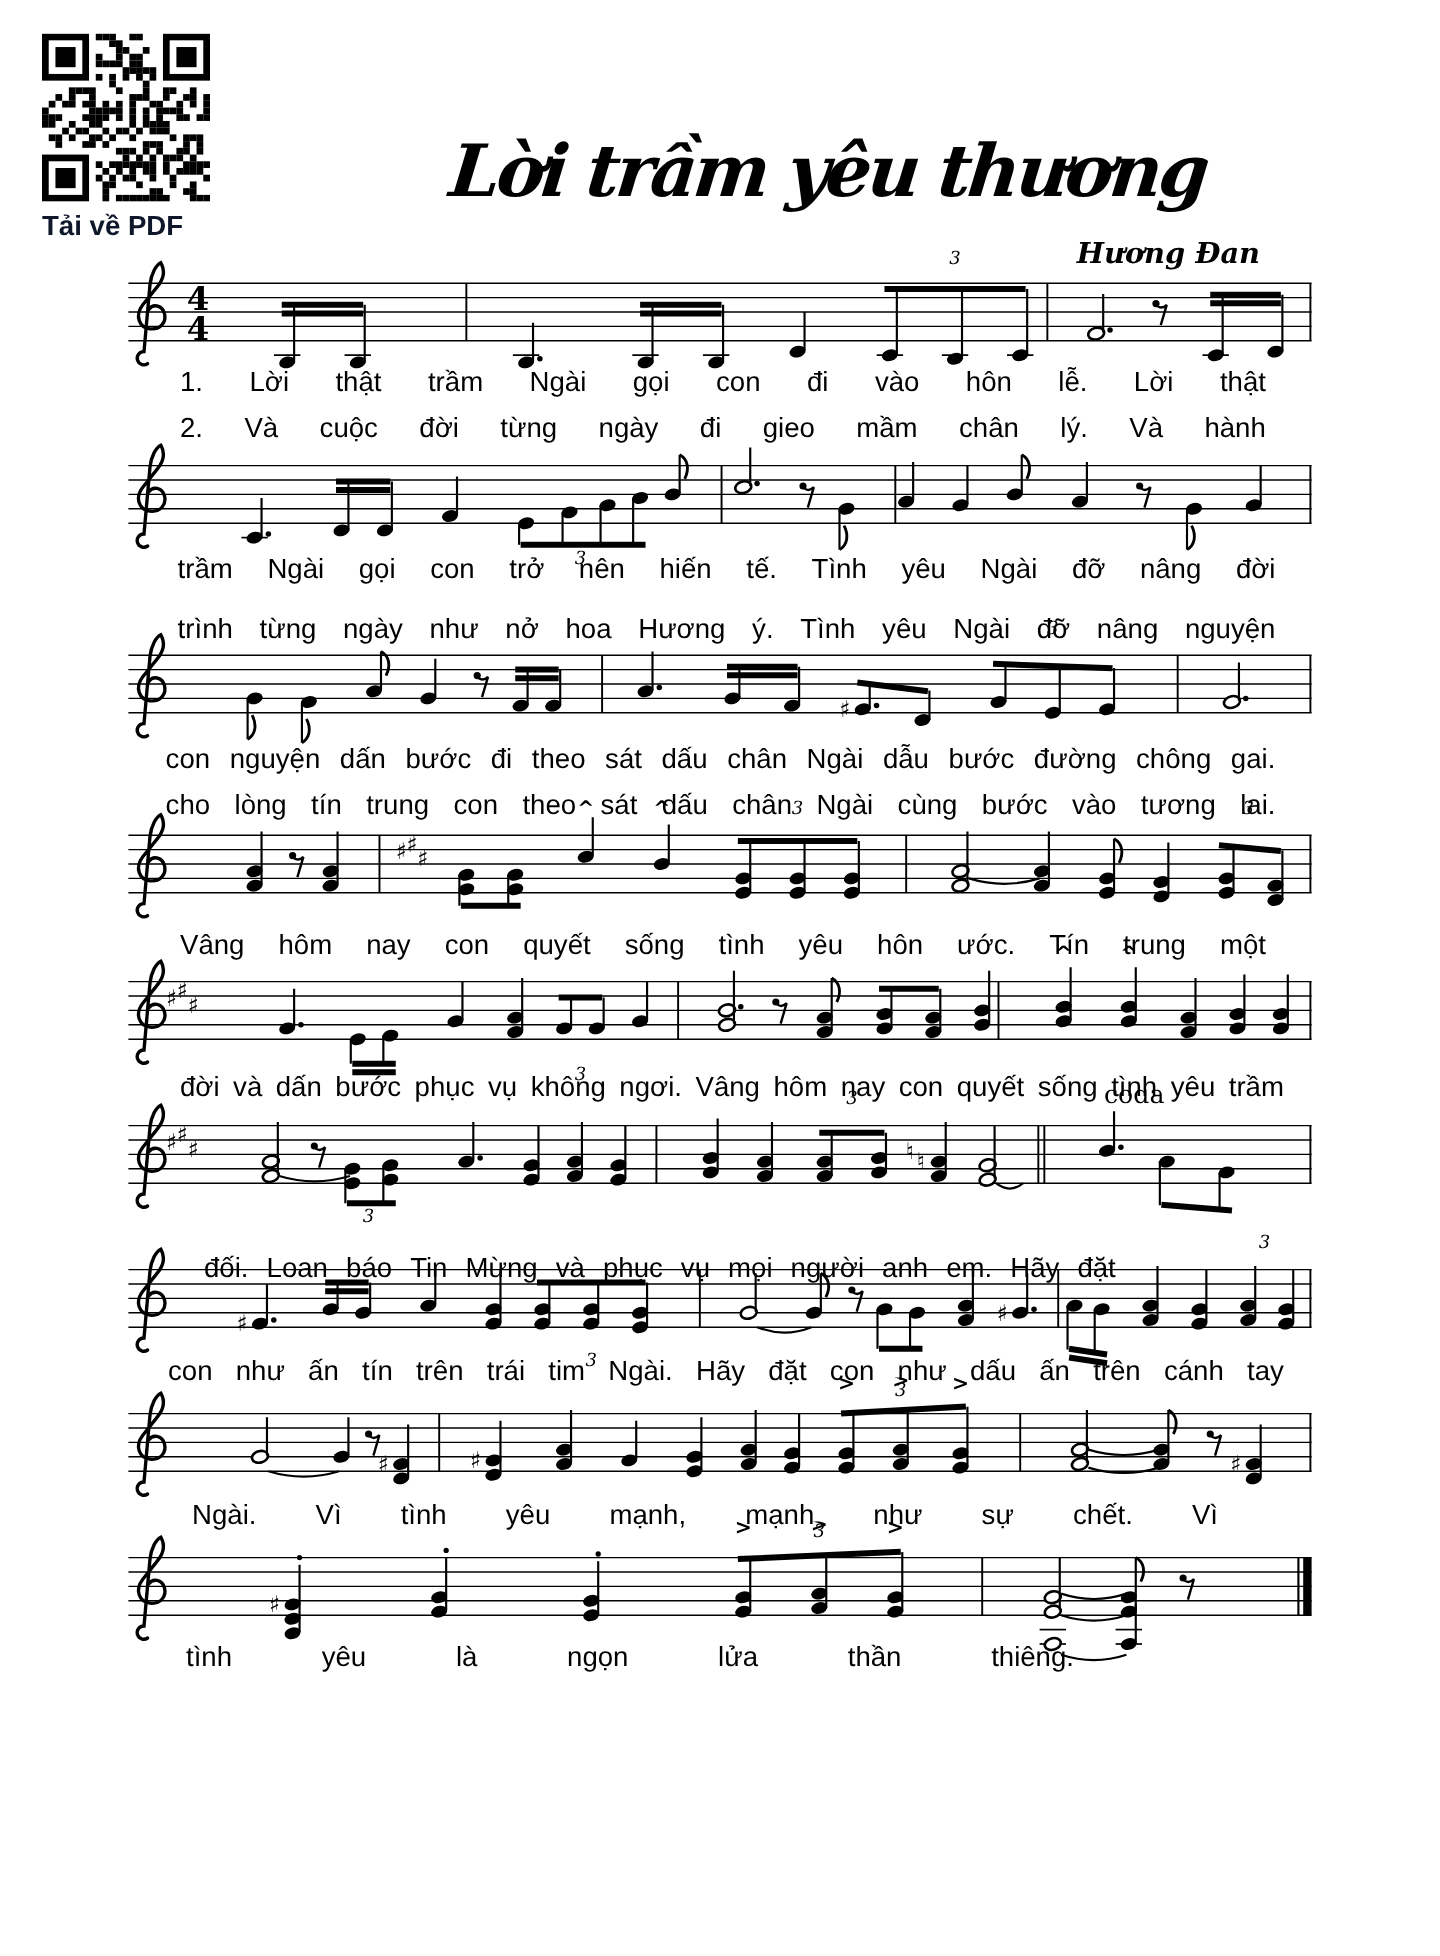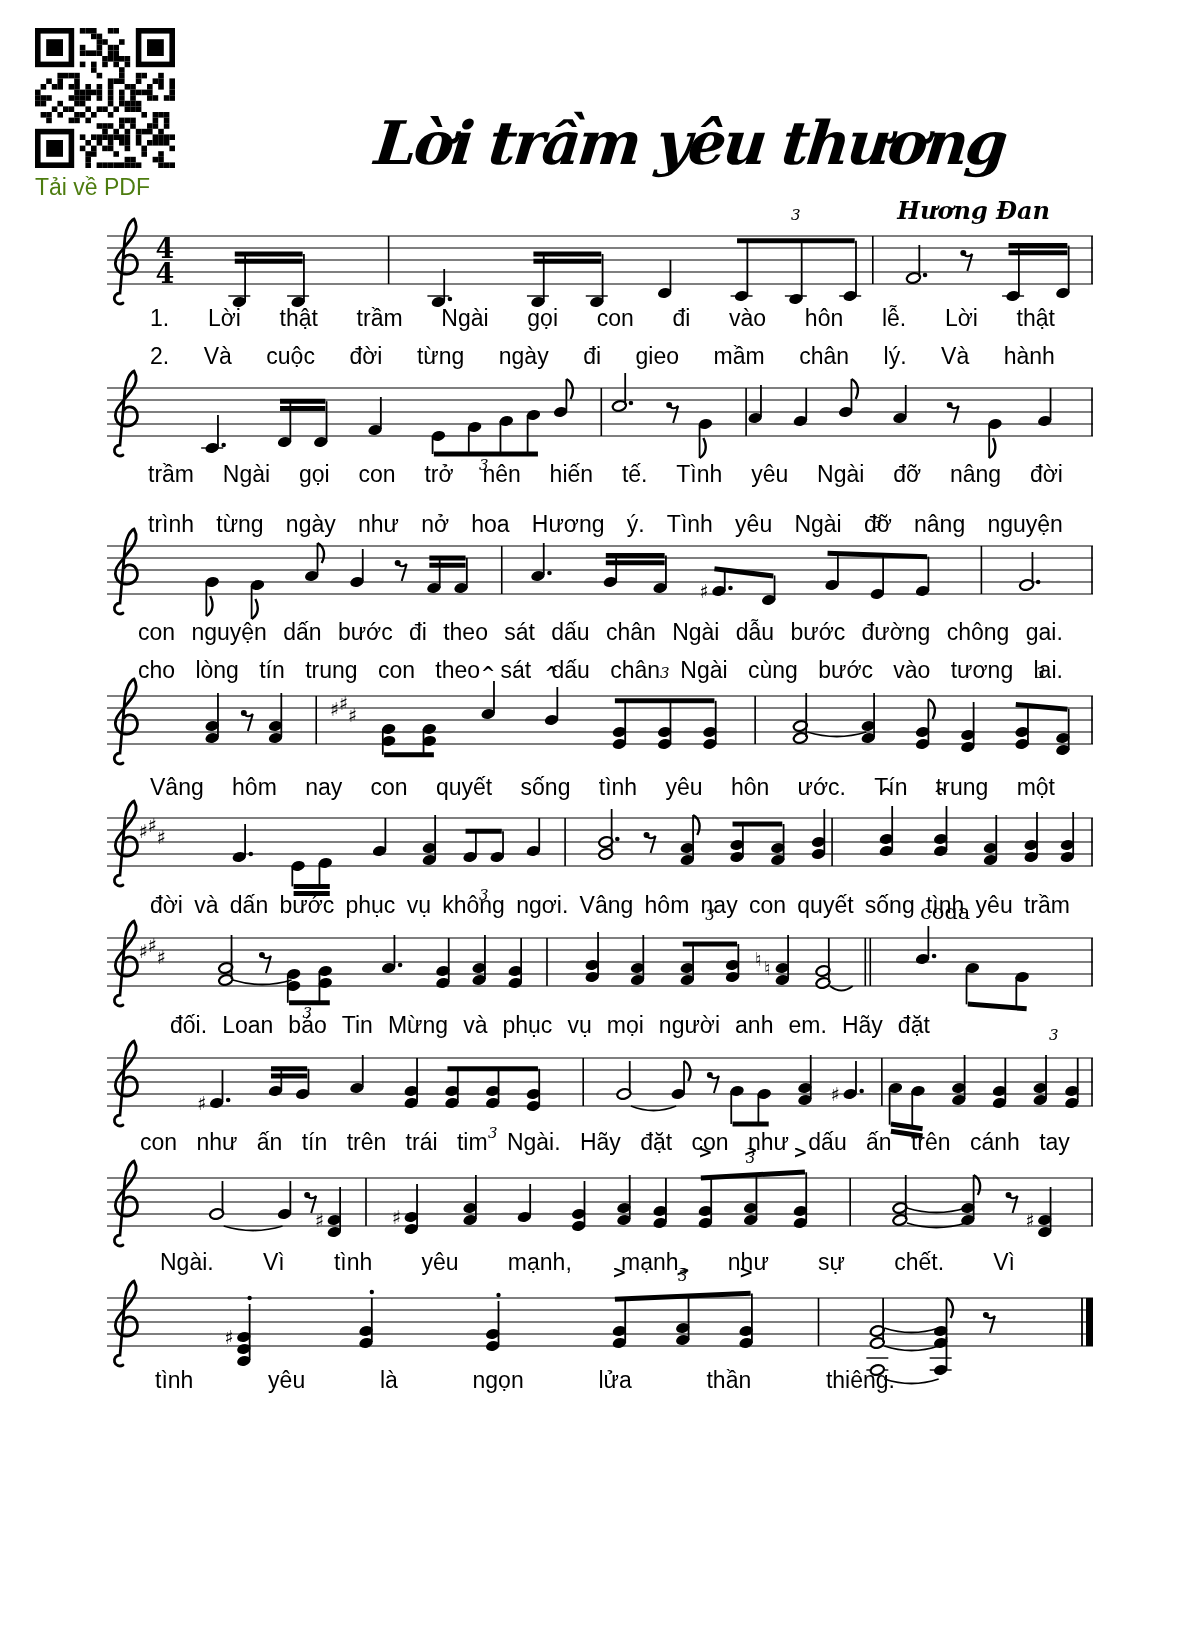--- a/index.html
+++ b/index.html
@@ -1,19 +1,19 @@
 <!DOCTYPE html>
 <html><head>
 <meta charset="utf-8">
 <style>
   html,body{margin:0;padding:0;background:#e8e8e8;}
   .page{position:relative;width:1200px;height:1630px;background:#ffffff;margin:0 auto;
         font-family:"Liberation Sans", sans-serif;color:#000;overflow:hidden;}
   .qr-block{position:absolute;left:35px;top:28px;width:150px;text-align:left;cursor:pointer;}
-  .qr-label{font-size:23px;color:#4d7c0f;margin-top:2px;letter-spacing:0px;}
+  .qr-label{font-size:23px;color:#0f172a;margin-top:2px;letter-spacing:0px;font-weight:bold;}
   .title{position:absolute;left:690px;top:108px;transform:translateX(-50%) skewX(-6deg);
          font-family:"DejaVu Serif", serif;font-style:italic;font-weight:700;
          font-size:60px;letter-spacing:-3px;white-space:nowrap;margin:0;}
   .composer{position:absolute;right:150px;top:196px;font-family:"DejaVu Serif", serif;
             font-style:italic;font-weight:700;font-size:24px;letter-spacing:0px;}
   .system{position:absolute;left:105px;width:990px;height:132px;}
   .system svg{display:block;}
   .lyric{position:absolute;font-size:23px;line-height:1.1;white-space:nowrap;
          display:flex;justify-content:space-between;}
   .lyric span{display:inline-block;}
@@ -972,21 +972,21 @@
       <span>Vâng</span>
       <span>hôm</span>
       <span>nay</span>
       <span>con</span>
       <span>quyết</span>
       <span>sống</span>
       <span>tình</span>
       <span>yêu</span>
       <span>trầm</span>
     </div>
-    <div class="lyric" style="left: 170px; top: 1013px; width: 760px;">
+    <div class="lyric" style="left: 170px; top: 1044px; width: 760px;">
       <span>đối.</span>
       <span>Loan</span>
       <span>báo</span>
       <span>Tin</span>
       <span>Mừng</span>
       <span>và</span>
       <span>phục</span>
       <span>vụ</span>
       <span>mọi</span>
       <span>người</span>

